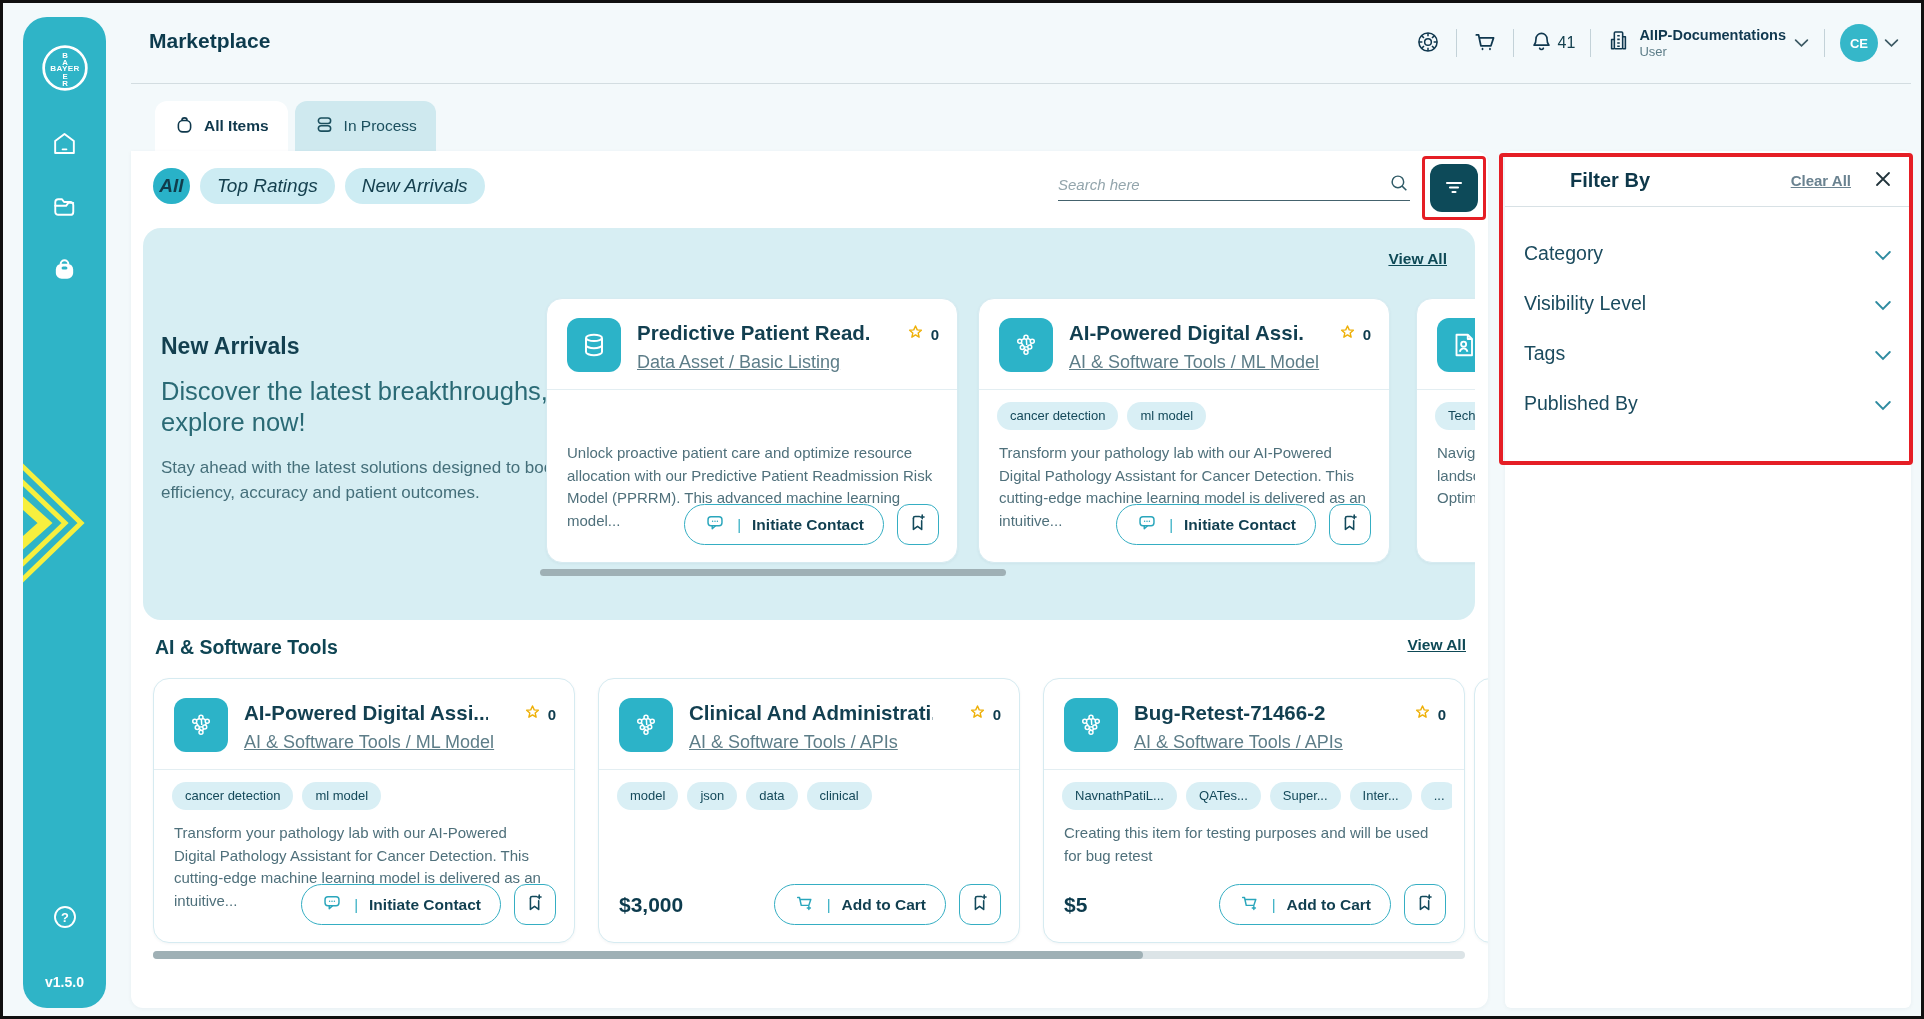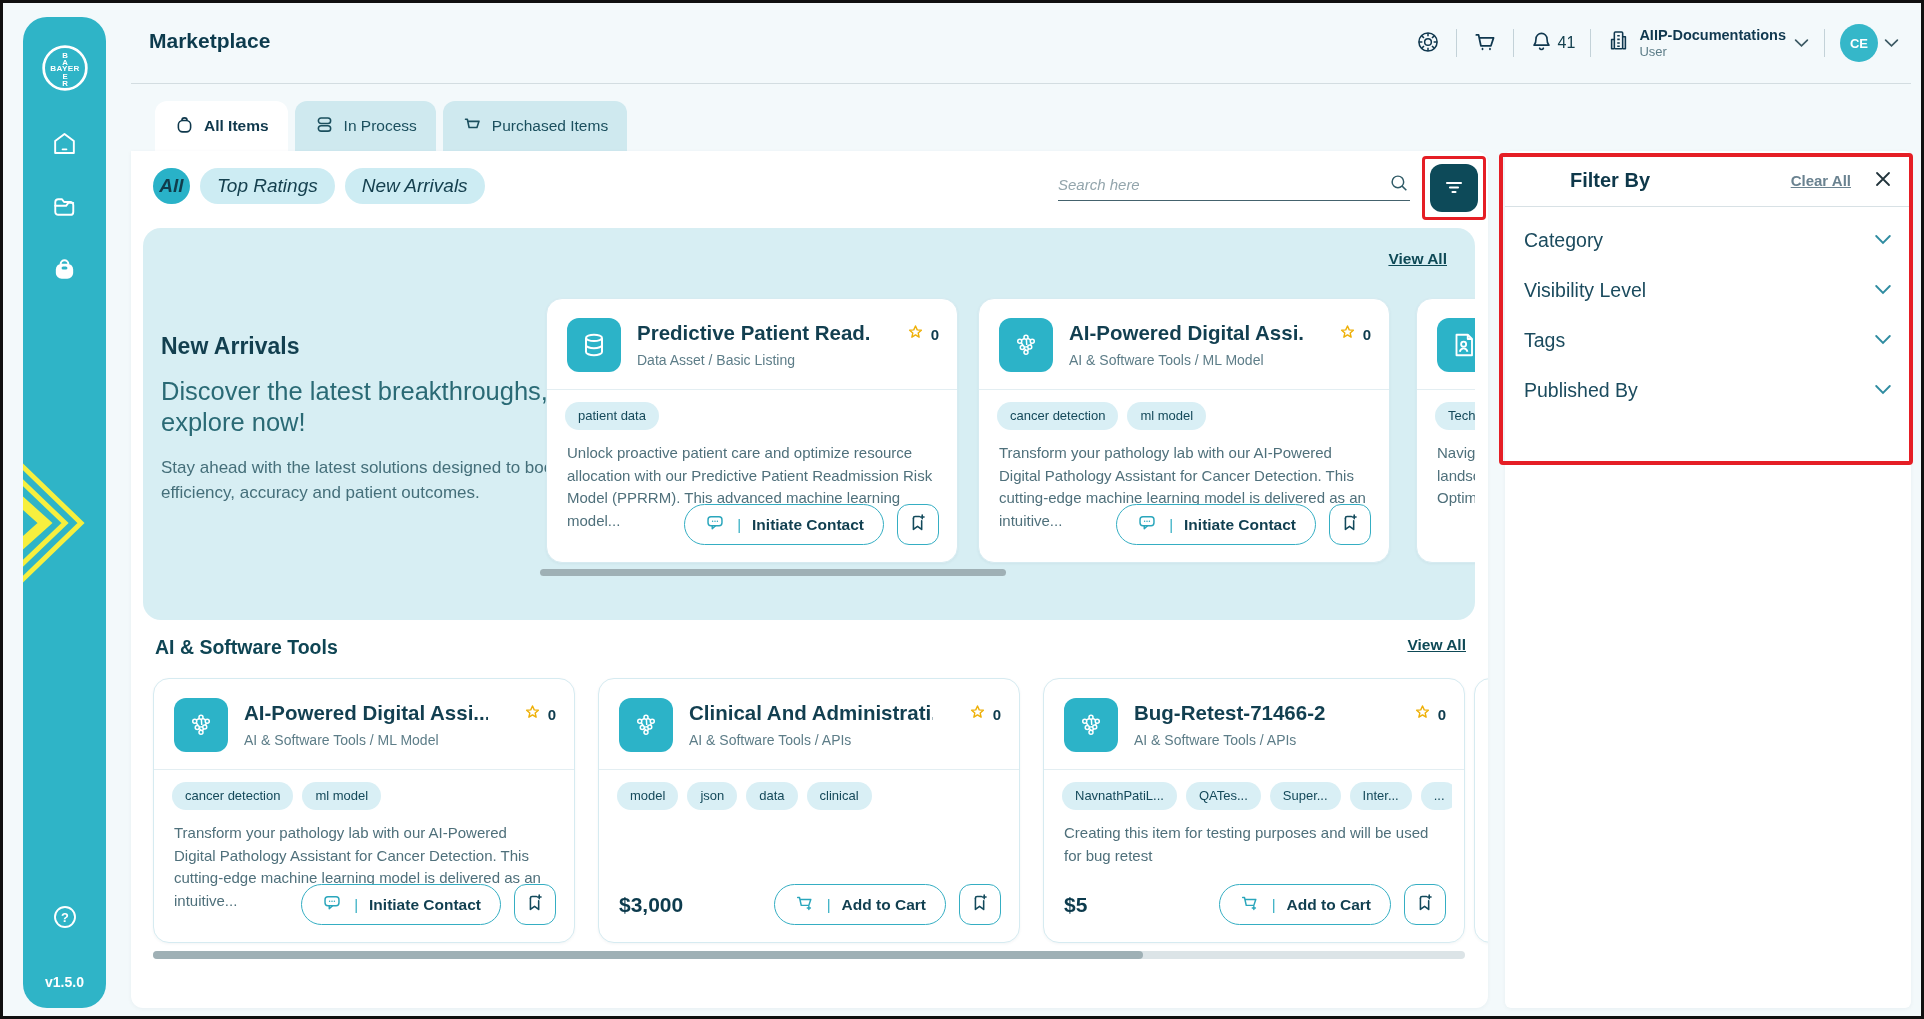--- a/index.html
+++ b/index.html
@@ -74,21 +74,21 @@
   .hero-desc { margin-top:18px; font-size:17px; color:#456f7a; line-height:1.45; }
 
   
   .card { position:absolute; width:412px; height:265px; background:#fff; border:1px solid #d6ebf1;
           border-radius:16px; box-shadow:0 1px 3px rgba(16,56,79,.05); }
   .card.wide { width:422px; }
   .card-ico { position:absolute; left:20px; top:19px; width:54px; height:54px; border-radius:12px;
               background:#2cb3c8; display:flex; align-items:center; justify-content:center; }
   .card-title { position:absolute; left:90px; top:22px; right:86px; font-size:20.5px; font-weight:bold;
                 color:#123f50; white-space:nowrap; overflow:hidden; }
-  .card-cat { position:absolute; left:90px; top:53px; font-size:14px; color:#5d7d88; white-space:nowrap; }
+  .card-cat { position:absolute; left:90px; top:53px; font-size:18px; color:#5d7d88; white-space:nowrap;text-decoration:underline; }
   .card-rating { position:absolute; right:18px; top:24px; display:flex; align-items:center; gap:6px;
                  font-size:15px; font-weight:bold; color:#0d3b4d; }
   .card-div { position:absolute; left:0; top:90px; width:100%; height:1px; background:#e3eef2; }
   .tags { position:absolute; left:18px; top:103px; right:12px; display:flex; gap:9px; overflow:hidden; }
   .tag { height:28px; line-height:28px; padding:0 13px; border-radius:14px; background:#d9eff5;
          color:#14495a; font-size:13px; white-space:nowrap; }
   .card-desc { position:absolute; left:20px; top:143px; width:372px; font-size:15px; color:#4f707b;
                line-height:1.5; }
   .card-foot { position:absolute; left:20px; right:18px; bottom:17px; display:flex;
                align-items:center; justify-content:flex-end; gap:13px; }
@@ -117,21 +117,21 @@
   .drawer { position:absolute; left:1502px; top:148px; width:406px; height:857px; background:#fff;
             border-radius:6px; box-shadow:0 1px 4px rgba(16,56,79,.05); }
   .drawer-head { display:flex; align-items:center; padding:18px 18px 14px 17px; }
   .drawer-title { font-size:20px; font-weight:bold; color:#0e384a; flex:1;margin-left:48px; }
   .clear-all { background:none; border:none; cursor:pointer; font-size:15px; font-weight:bold;
                color:#6a8290; text-decoration:underline; margin-right:22px;
                font-family:"Liberation Sans", sans-serif; }
   .drawer-x { background:none; border:none; cursor:pointer; display:flex; }
   .drawer-line { height:1px; background:#d8e1e5; }
   .drawer-sections { padding:8px 2px; }
-  .f-section { display:flex; align-items:center; justify-content:space-between; height:50px;
+  .f-section { display:flex; align-items:flex-end; justify-content:space-between; height:50px;
                padding:0 17px; cursor:pointer; }
   .f-label { font-size:19.5px; color:#1b4b5e; }
   .annot.drawer-box { left:1496px; top:150px; width:414px; height:312px; border-width:4px; }
 </style>
 </head>
 <body>
 
 <div class="screen">
 
   <aside class="sidebar">
@@ -265,28 +265,20 @@
     </button>
     <button class="tab">
       <span>
         <svg width="21" height="21" viewBox="0 0 24 24" fill="none" stroke="#1b4f5e" stroke-width="1.8">
           <rect x="5" y="4.6" width="14" height="6.2" rx="3.1"></rect>
             <rect x="5" y="13.4" width="14" height="6.2" rx="3.1"></rect>
         </svg>
       </span>
       <span>In Process</span>
     </button>
-    <button class="tab">
-      <span>
-        <svg width="21" height="21" viewBox="0 0 24 24" fill="none" stroke="#1b4f5e" stroke-width="1.8" stroke-linecap="round" stroke-linejoin="round">
-          <path d="M4 6h2.1l2 9.4h9l2.3-7H7.3"></path>
-        </svg>
-      </span>
-      <span>Purchased Items</span>
-    </button>
   </div>
 
   <main class="main-panel">
 
     <div class="chips">
       <button class="chip active">All</button>
       <button class="chip">Top Ratings</button>
       <button class="chip">New Arrivals</button>
     </div>
     <div class="search">
@@ -329,23 +321,20 @@
         <div class="card-cat">Data Asset / Basic Listing</div>
         <div class="card-rating">
           <span>
             <svg width="19" height="19" viewBox="0 0 24 24" fill="none" stroke="#eeb008" stroke-width="1.8" stroke-linejoin="round">
               <path d="M12 3.8l2.2 4.9 5.2.5-4 3.5 1.2 5.2L12 15.1l-4.6 2.8 1.2-5.2-4-3.5 5.2-.5z"></path>
             </svg>
           </span>
           <span>0</span>
         </div>
         <div class="card-div"></div>
-        <div class="tags">
-            <span class="tag">patient data</span>
-          </div>
         <p class="card-desc">Unlock proactive patient care and optimize resource allocation with our Predictive Patient Readmission Risk Model (PPRRM). This advanced machine learning model...</p>
         <div class="card-foot">
           <button class="btn-pill">
             <span>
               <svg width="22" height="22" viewBox="0 0 24 24" fill="none" stroke="#2aa6bc" stroke-width="1.6" stroke-linejoin="round">
                 <rect x="4.4" y="5.2" width="15.2" height="9.8" rx="3.2"></rect>
                   <path d="M9 15v3.2L12.6 15"></path>
                 <circle cx="9.4" cy="10.1" r="0.8" fill="#2aa6bc" stroke="none"></circle>
                   <circle cx="12" cy="10.1" r="0.8" fill="#2aa6bc" stroke="none"></circle>
                   <circle cx="14.6" cy="10.1" r="0.8" fill="#2aa6bc" stroke="none"></circle>

